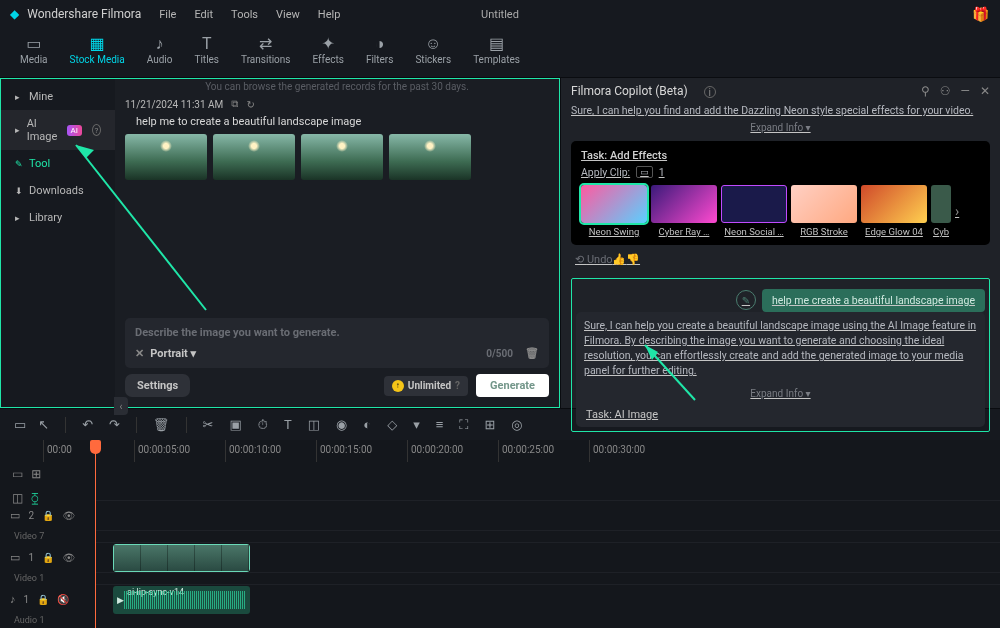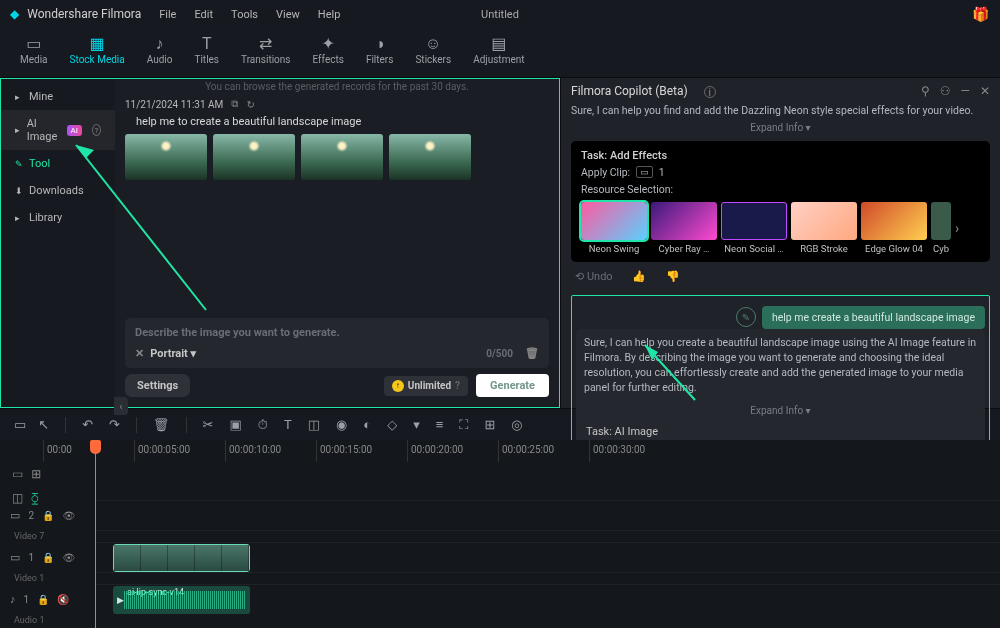--- a/index.html
+++ b/index.html
@@ -44,34 +44,34 @@
 .settings-btn { background:#2e3138; color:#c5c5c5; padding:5px 12px; border-radius:7px; font-size:11px; cursor:pointer; }
 .unlim { margin-left:auto; background:#2e3138; display:flex; align-items:center; gap:4px; padding:4px 8px; border-radius:4px; font-size:10px; color:#c5c5c5; }
 .unlim .dot { width:12px; height:12px; background:#f5c518; border-radius:50%; display:inline-flex; align-items:center; justify-content:center; color:#111; font-size:8px; }
 .gen-btn { background:#ffffff; color:#73968a; padding:5px 14px; border-radius:4px; font-size:11px; }
 .collapse-btn { position:absolute; left:-1px; bottom:-8px; width:14px; height:18px; background:#2a2d34; border-radius:0 4px 4px 0; display:flex; align-items:center; justify-content:center; color:#888; font-size:10px; }
 .right-col { width:440px; background:#1f2228; position:relative; border-left:1px solid #0a0c10; }
 .copilot-head { display:flex; align-items:flex-end; padding:6px 10px; gap:16px; }
 .copilot-head .t { color:#d8d8d8; font-size:12px; }
 .copilot-head .info { color:#888; font-size:10px; border:1px solid #666; border-radius:50%; width:12px; height:12px; display:inline-flex; align-items:center; justify-content:center; }
 .copilot-head .right { margin-left:auto; display:flex; gap:10px; color:#888; font-size:12px; }
-.cop-body { padding:0 10px; max-height:460px; overflow:hidden; }
+.cop-body { padding:0 10px; max-height:460px; overflow:hidden;text-decoration:underline; }
 .cop-text { color:#b5b8bf; font-size:10.5px; line-height:1.4; }
 .expand { text-align:center; color:#7a7d84; font-size:10px; padding:3px 0; cursor:pointer; }
 .task-box { background:#000000; border-radius:5px; padding:8px 10px; margin-top:5px; }
 .task-box .tl { color:#d0d0d0; font-size:11px; font-weight:500; }
 .task-box .row { color:#b5b8bf; font-size:10.5px; margin-top:4px; display:flex; align-items:center; gap:6px; }
 .task-box .clip-badge { border:1px solid #555; border-radius:2px; padding:0 3px; font-size:9px; }
 .fx-row { display:flex; gap:4px; margin-top:6px; align-items:center; }
 .fx { width:66px; }
 .fx .pv { width:66px; height:38px; border-radius:3px; }
 .fx.sel .pv { outline:2px solid #1fe6a8; }
 .fx .nm { color:#c0c0c0; font-size:9.5px; margin-top:3px; text-align:center; white-space:nowrap; overflow:hidden; text-overflow:ellipsis; }
 .fx-arrow { color:#888; font-size:14px; align-self:center; }
-.undo-row { display:flex; gap:20px; padding:8px 4px; color:#6a6d74; font-size:11px; align-items:flex-start; }
+.undo-row { display:flex; gap:0; padding:8px 4px; color:#6a6d74; font-size:11px; align-items:flex-start; }
 .user-bubble { margin-top:6px; display:flex; justify-content:flex-end; gap:6px; align-items:center; }
 .ub-icon { width:20px; height:20px; border:1px solid #4a7d6f; border-radius:50%; display:flex; align-items:center; justify-content:center; color:#4a7d6f; font-size:10px; }
 .ub-text { background:#2b6e5a; color:#cfe9df; padding:5px 10px; border-radius:4px; font-size:10.5px; }
 .hl-box { border:1px solid #1fe6a8; border-radius:2px; padding:4px; margin-top:4px; }
 .resp-text { color:#b5b8bf; font-size:10.5px; line-height:1.45; padding:6px 8px; background:#24272e; border-radius:5px 5px 0 0; }
 .task-line { background:#24272e; padding:6px 10px; font-size:11px; color:#c5c5c5; border-radius:0 0 5px 5px; }
 .chips { display:flex; gap:6px; padding:8px 10px; align-items:center; }
 .chip { background:#2e3138; border-radius:4px; padding:5px 9px; display:flex; align-items:center; gap:4px; color:#c5c5c5; font-size:10.5px; cursor:pointer; white-space:nowrap; }
 .chip .ci { color:#2dd66f; font-size:10px; }
 .cmd-input { padding:0 10px; }
@@ -156,21 +156,21 @@
   <div class="tab">
       <span class="ico">◑</span>
       <span class="lbl">Filters</span>
     </div>
   <div class="tab">
       <span class="ico">☺</span>
       <span class="lbl">Stickers</span>
     </div>
   <div class="tab">
       <span class="ico">▤</span>
-      <span class="lbl">Adjustment</span>
+      <span class="lbl">Templates</span>
     </div>
 </div>
 
 <div class="main">
   <div class="left-col" style="border:1px solid #1fe6a8;border-right:none;">
     <div class="side-item">
         <span class="arw">▸</span>
         <span>Mine</span>
       </div>
     <div class="side-item sel">
@@ -246,21 +246,20 @@
     <div class="cop-body">
       <div class="cop-text">Sure, I can help you find and add the Dazzling Neon style special effects for your video.</div>
       <div class="expand">Expand Info  ▾</div>
       <div class="task-box">
         <div class="tl">Task: Add Effects</div>
         <div class="row">
             <span>Apply Clip:</span>
             <span class="clip-badge">▭</span>
             <span>1</span>
           </div>
-        <div class="row">Resource Selection:</div>
         <div class="fx-row">
           <div class="fx sel">
               <div class="pv" style="background:linear-gradient(135deg,#ff5aa0,#5ad0ff);"></div>
               <div class="nm">Neon Swing</div>
             </div>
           <div class="fx">
               <div class="pv" style="background:linear-gradient(135deg,#3a1a7a,#ff4ad0);"></div>
               <div class="nm">Cyber Ray …</div>
             </div>
           <div class="fx">

